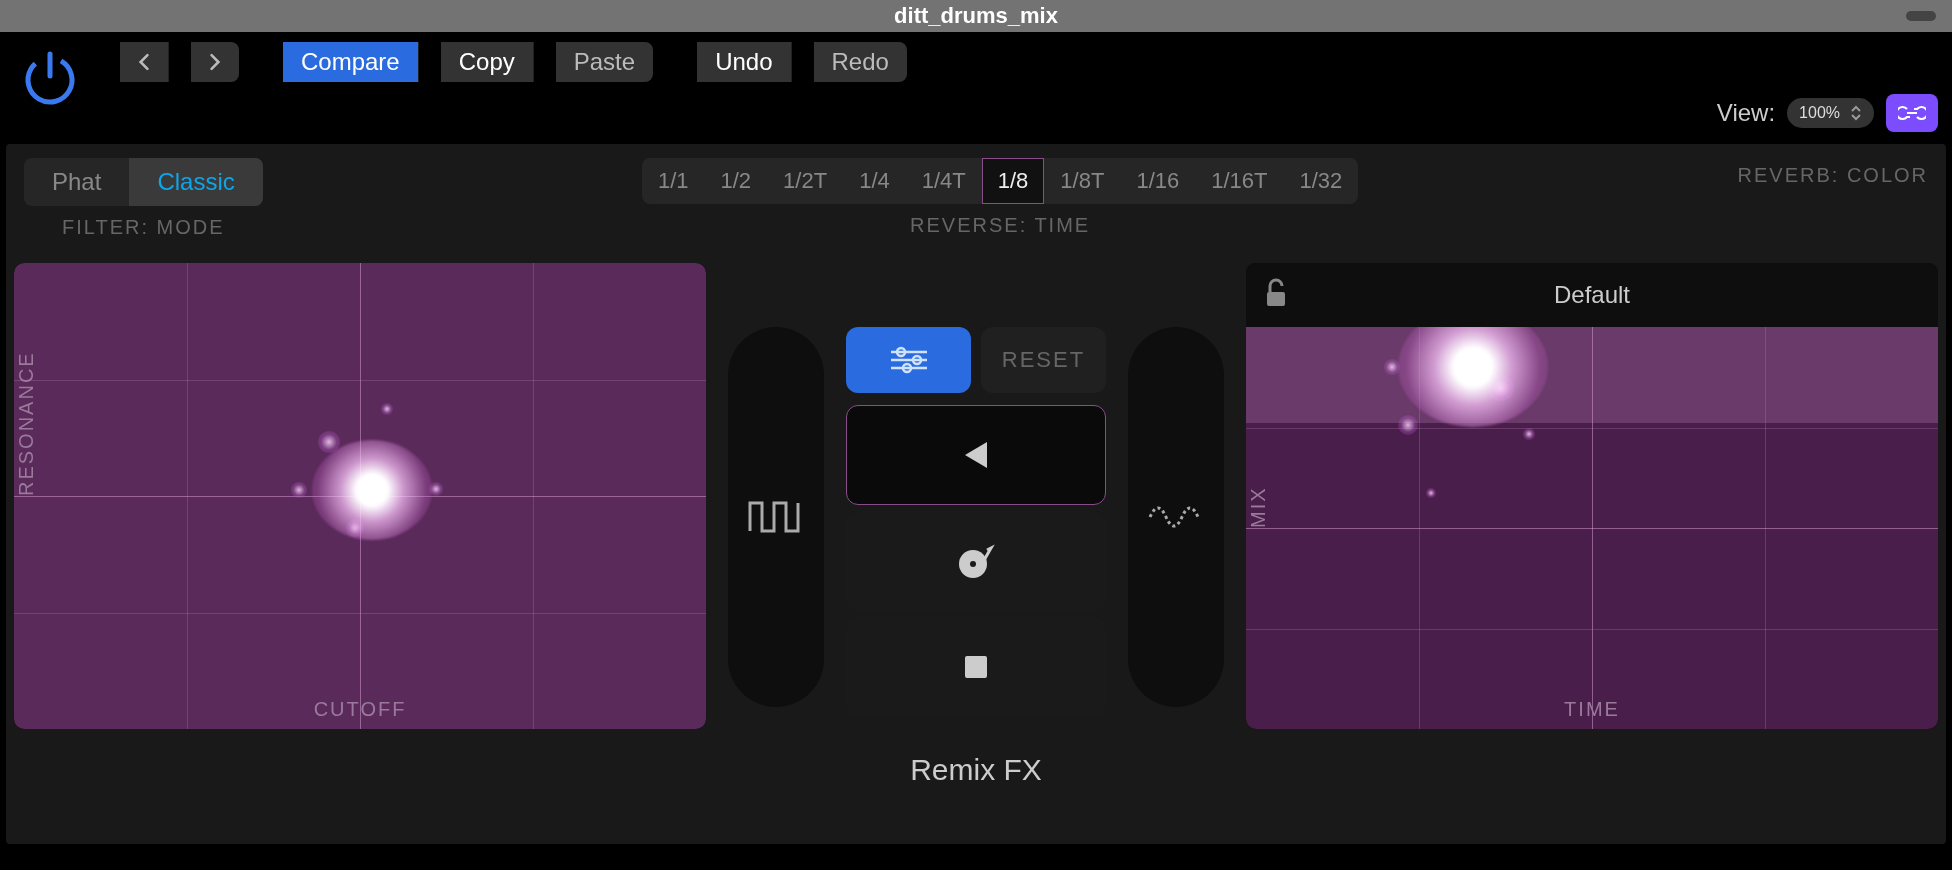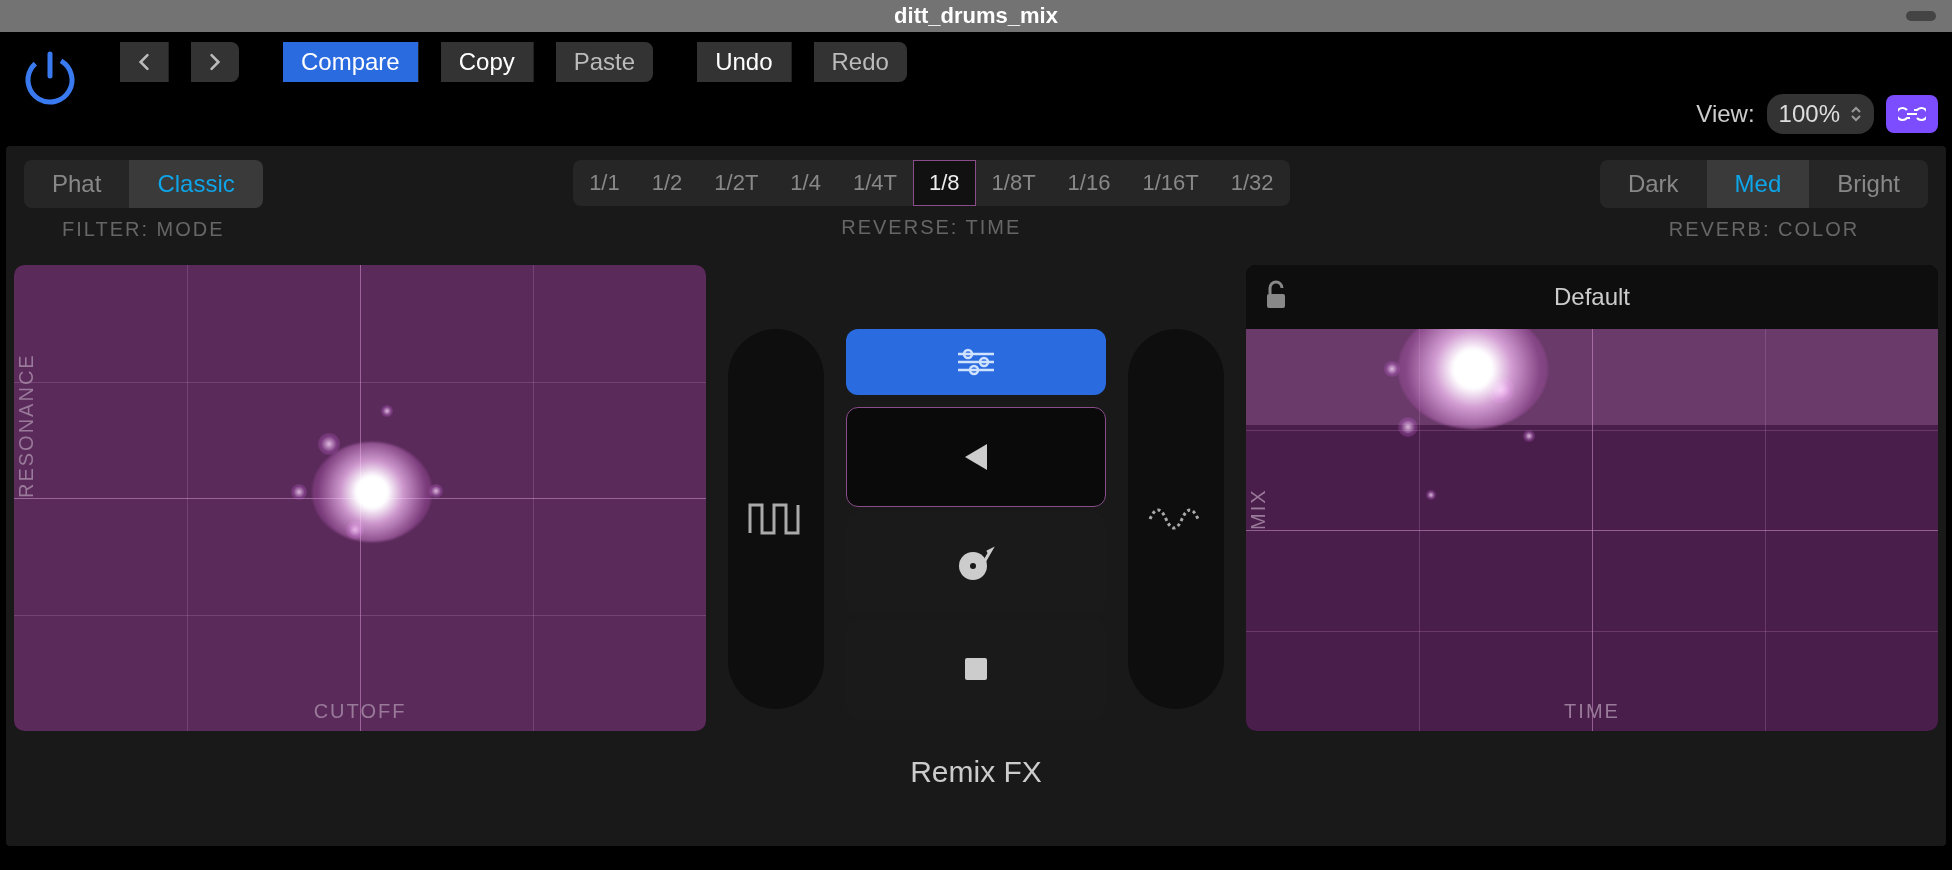--- a/index.html
+++ b/index.html
@@ -21,21 +21,21 @@
   .seg { display: flex; border-radius: 8px; overflow: hidden; margin-right: 22px; }
   .seg-btn { background: #333; color: #bbb; font-size: 24px; padding: 6px 18px; border: none; cursor: pointer; display: flex; align-items: center; justify-content: center; margin-left: 22px; }
   .seg-btn.active { background: #2b6be0; color: #fff; }
   .seg-btn.white-text { color: #fff; font-weight: 500; }
   .seg-divider { width: 1px; background: #222; }
   .arrow-btn { width: 48px; }
   
   .toolbar-spacer { flex: 1; }
   .view-group { display: flex; align-items: center; gap: 12px; margin-top: 52px; }
   .view-label { color: #ccc; font-size: 24px; }
-  .zoom-select { background: #333; border-radius: 16px; padding: 6px 12px; font-size: 24px; color: #ddd; display: flex; align-items: center; gap: 10px; cursor: pointer; }
+  .zoom-select { background: #333; border-radius: 16px; padding: 6px 12px; font-size: 16px; color: #ddd; display: flex; align-items: center; gap: 10px; cursor: pointer; }
   .link-btn { background: #7c4dff; border-radius: 8px; width: 52px; height: 38px; display: flex; align-items: center; justify-content: center; cursor: pointer; }
   .link-btn svg { width: 28px; height: 20px; }
 
   .plugin-body { background: #191919; border-radius: 4px; margin: 4px 6px; padding: 0; height: 700px; position: relative; }
   
   .mode-row { display: flex; align-items: flex-start; justify-content: space-between; padding: 14px 18px 0 18px; }
   .mode-seg { display: flex; background: #262626; border-radius: 8px; overflow: hidden; }
   .mode-btn { background: transparent; color: #888; font-size: 24px; padding: 10px 28px; border: none; cursor: pointer; }
   .mode-btn.active { background: #3a3a3a; color: #0ea5e9; }
   .mode-col { display: flex; flex-direction: column; align-items: center; gap: 4px; }
@@ -159,25 +159,20 @@
           <button class="time-btn">1/4T</button>
           <button class="time-btn active">1/8</button>
           <button class="time-btn">1/8T</button>
           <button class="time-btn">1/16</button>
           <button class="time-btn">1/16T</button>
           <button class="time-btn">1/32</button>
         </div>
       <div class="mode-label">REVERSE: TIME</div>
     </div>
     <div class="mode-col">
-      <div class="mode-seg" id="reverb-color-seg">
-          <button class="mode-btn">Dark</button>
-          <button class="mode-btn active">Med</button>
-          <button class="mode-btn">Bright</button>
-        </div>
       <div class="mode-label">REVERB: COLOR</div>
     </div>
   </div>
 
   <div class="pads-row">
 
     <div class="xy-panel">
       <div class="xy-pad">
         <div class="xy-grid-line v" style="left:25%"></div>
         <div class="xy-grid-line v strong" style="left:50%"></div>
@@ -207,20 +202,21 @@
         <div class="settings-btn">
           <svg viewBox="0 0 44 32">
             <line x1="4" y1="8" x2="40" y2="8" stroke="#cfe3ff" stroke-width="2.5"></line>
             <circle cx="14" cy="8" r="4" fill="none" stroke="#cfe3ff" stroke-width="2.5"></circle>
             <line x1="4" y1="16" x2="40" y2="16" stroke="#cfe3ff" stroke-width="2.5"></line>
             <circle cx="30" cy="16" r="4" fill="none" stroke="#cfe3ff" stroke-width="2.5"></circle>
             <line x1="4" y1="24" x2="40" y2="24" stroke="#cfe3ff" stroke-width="2.5"></line>
             <circle cx="20" cy="24" r="4" fill="none" stroke="#cfe3ff" stroke-width="2.5"></circle>
           </svg>
         </div>
+        <div class="reset-btn">RESET</div>
       </div>
       <div class="fx-grid">
         <div class="fx-grid-inner">
           <div class="fx-btn selected">
             <svg viewBox="0 0 46 46">
               <path d="M34 10 L12 23 L34 36 Z" fill="#ccc"></path>
             </svg>
           </div>
         </div>
         <div class="fx-btn">

